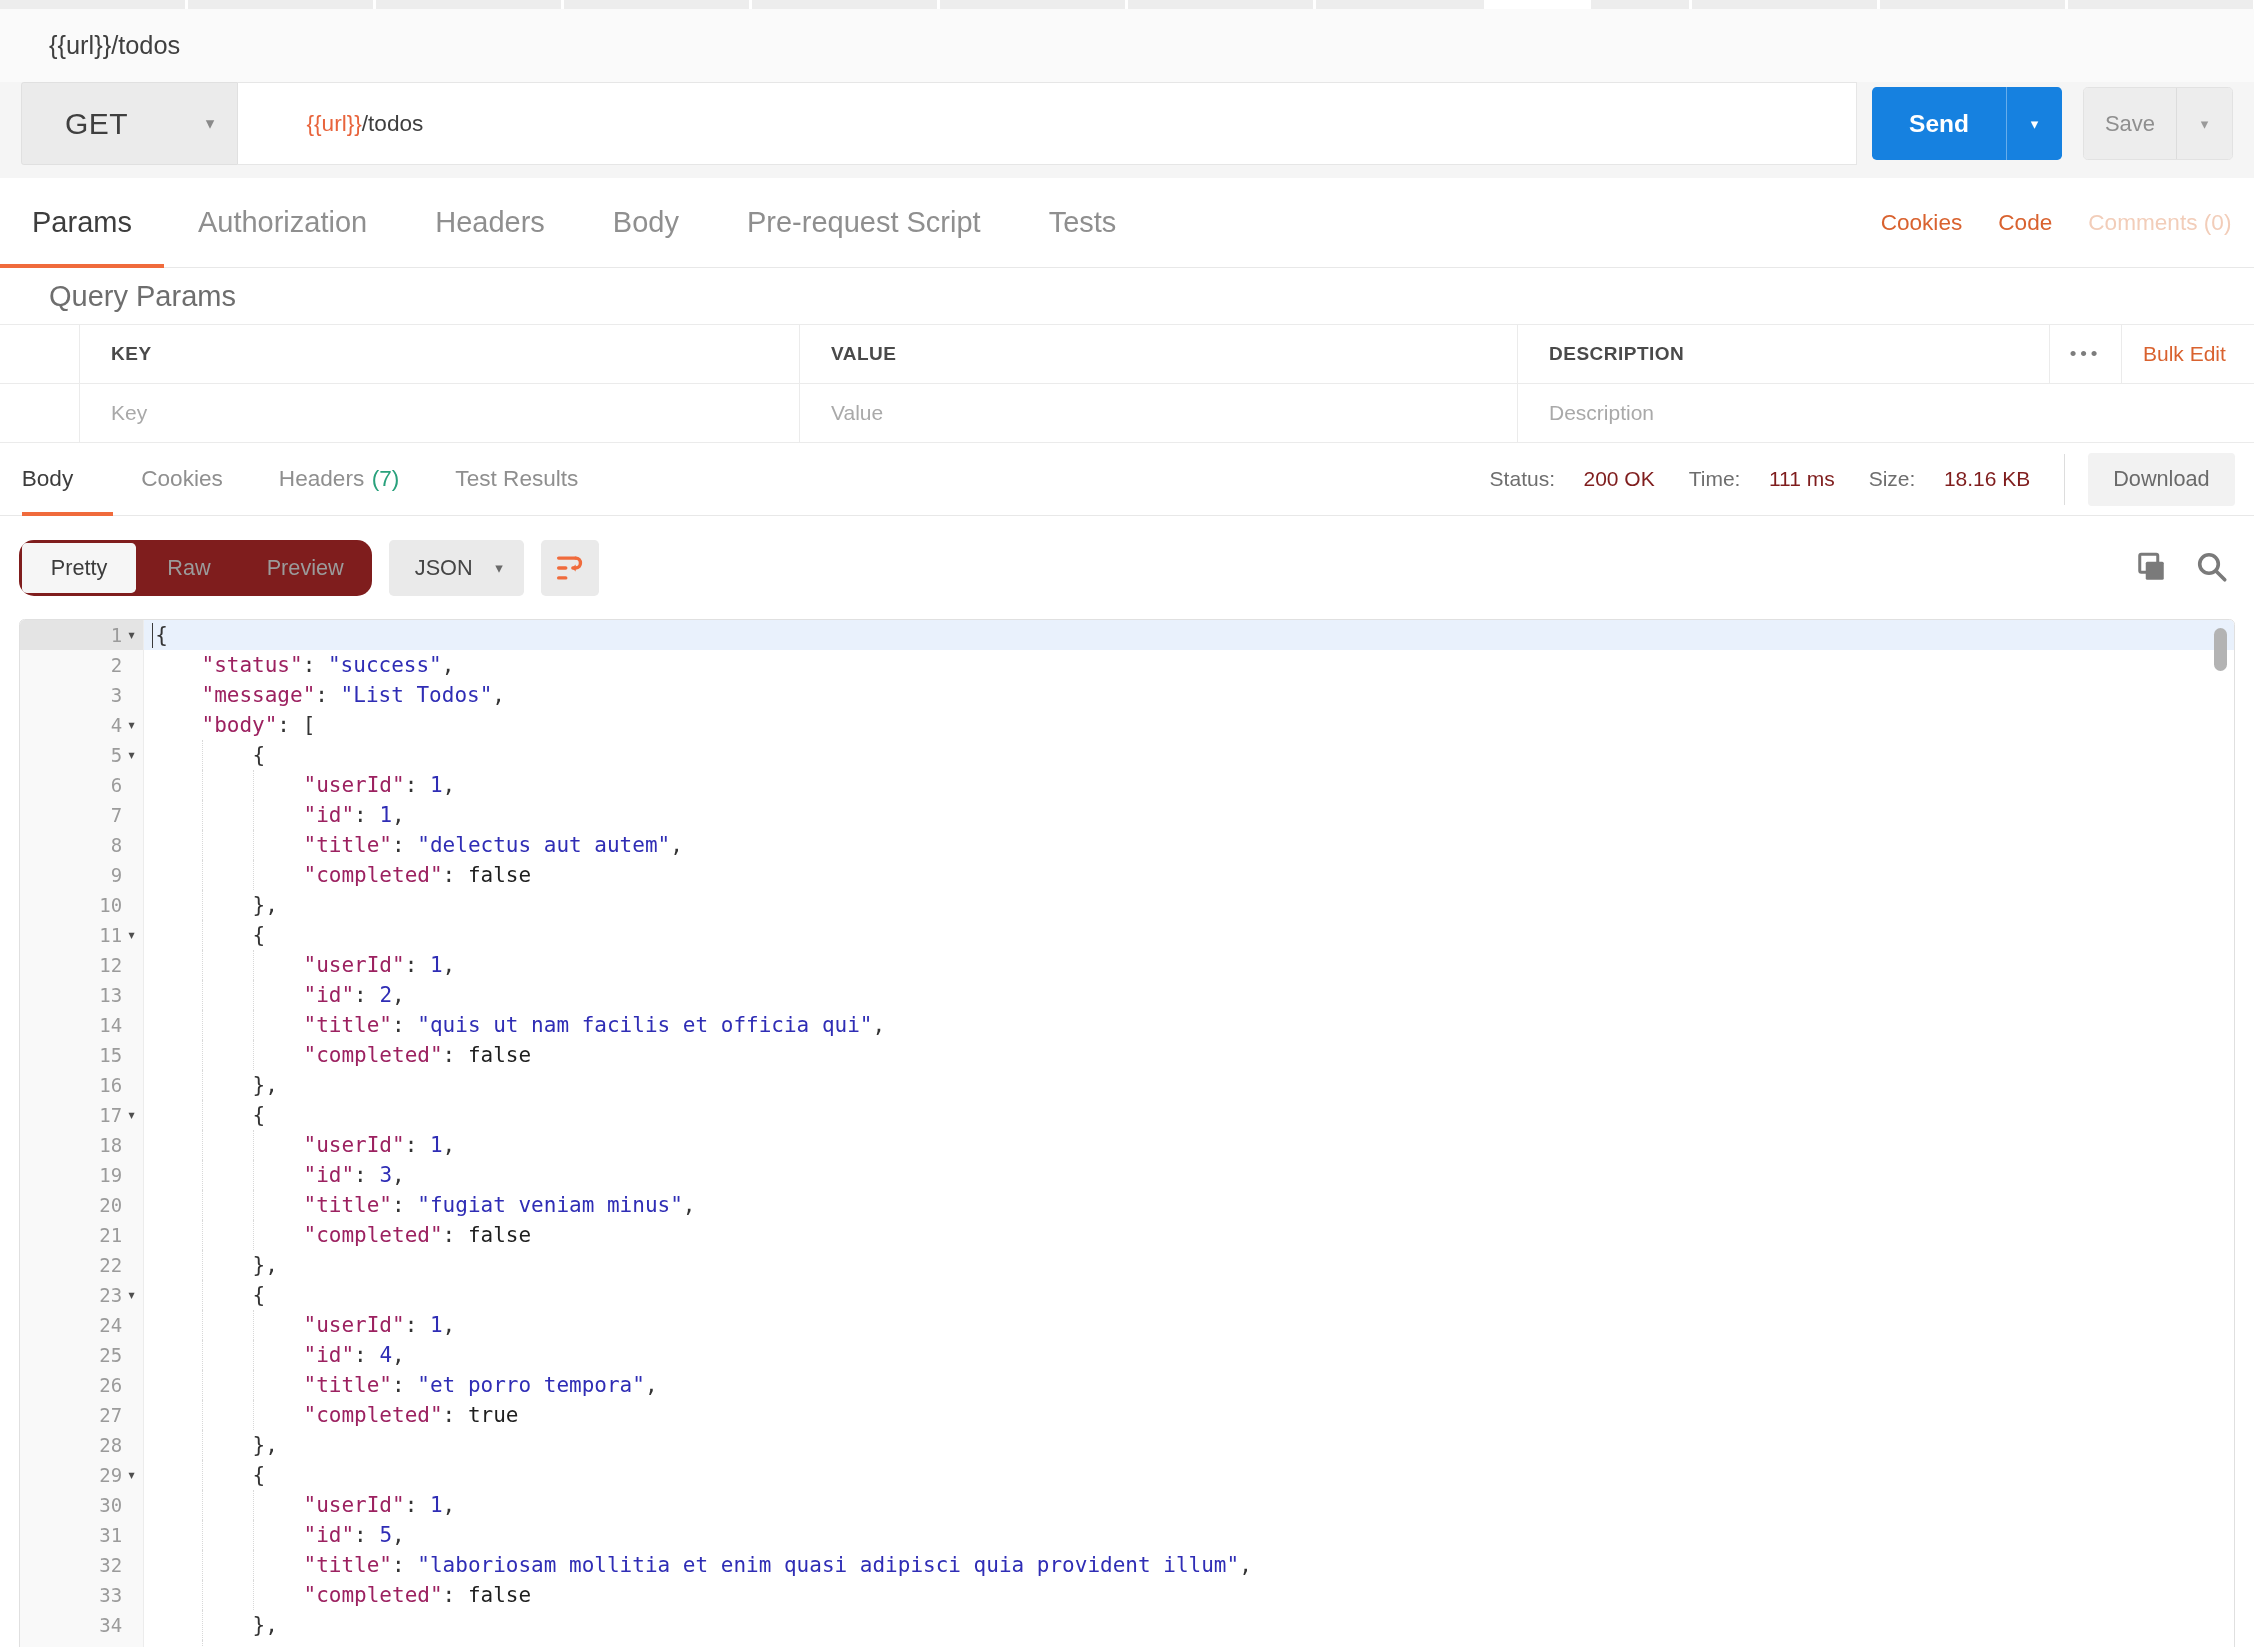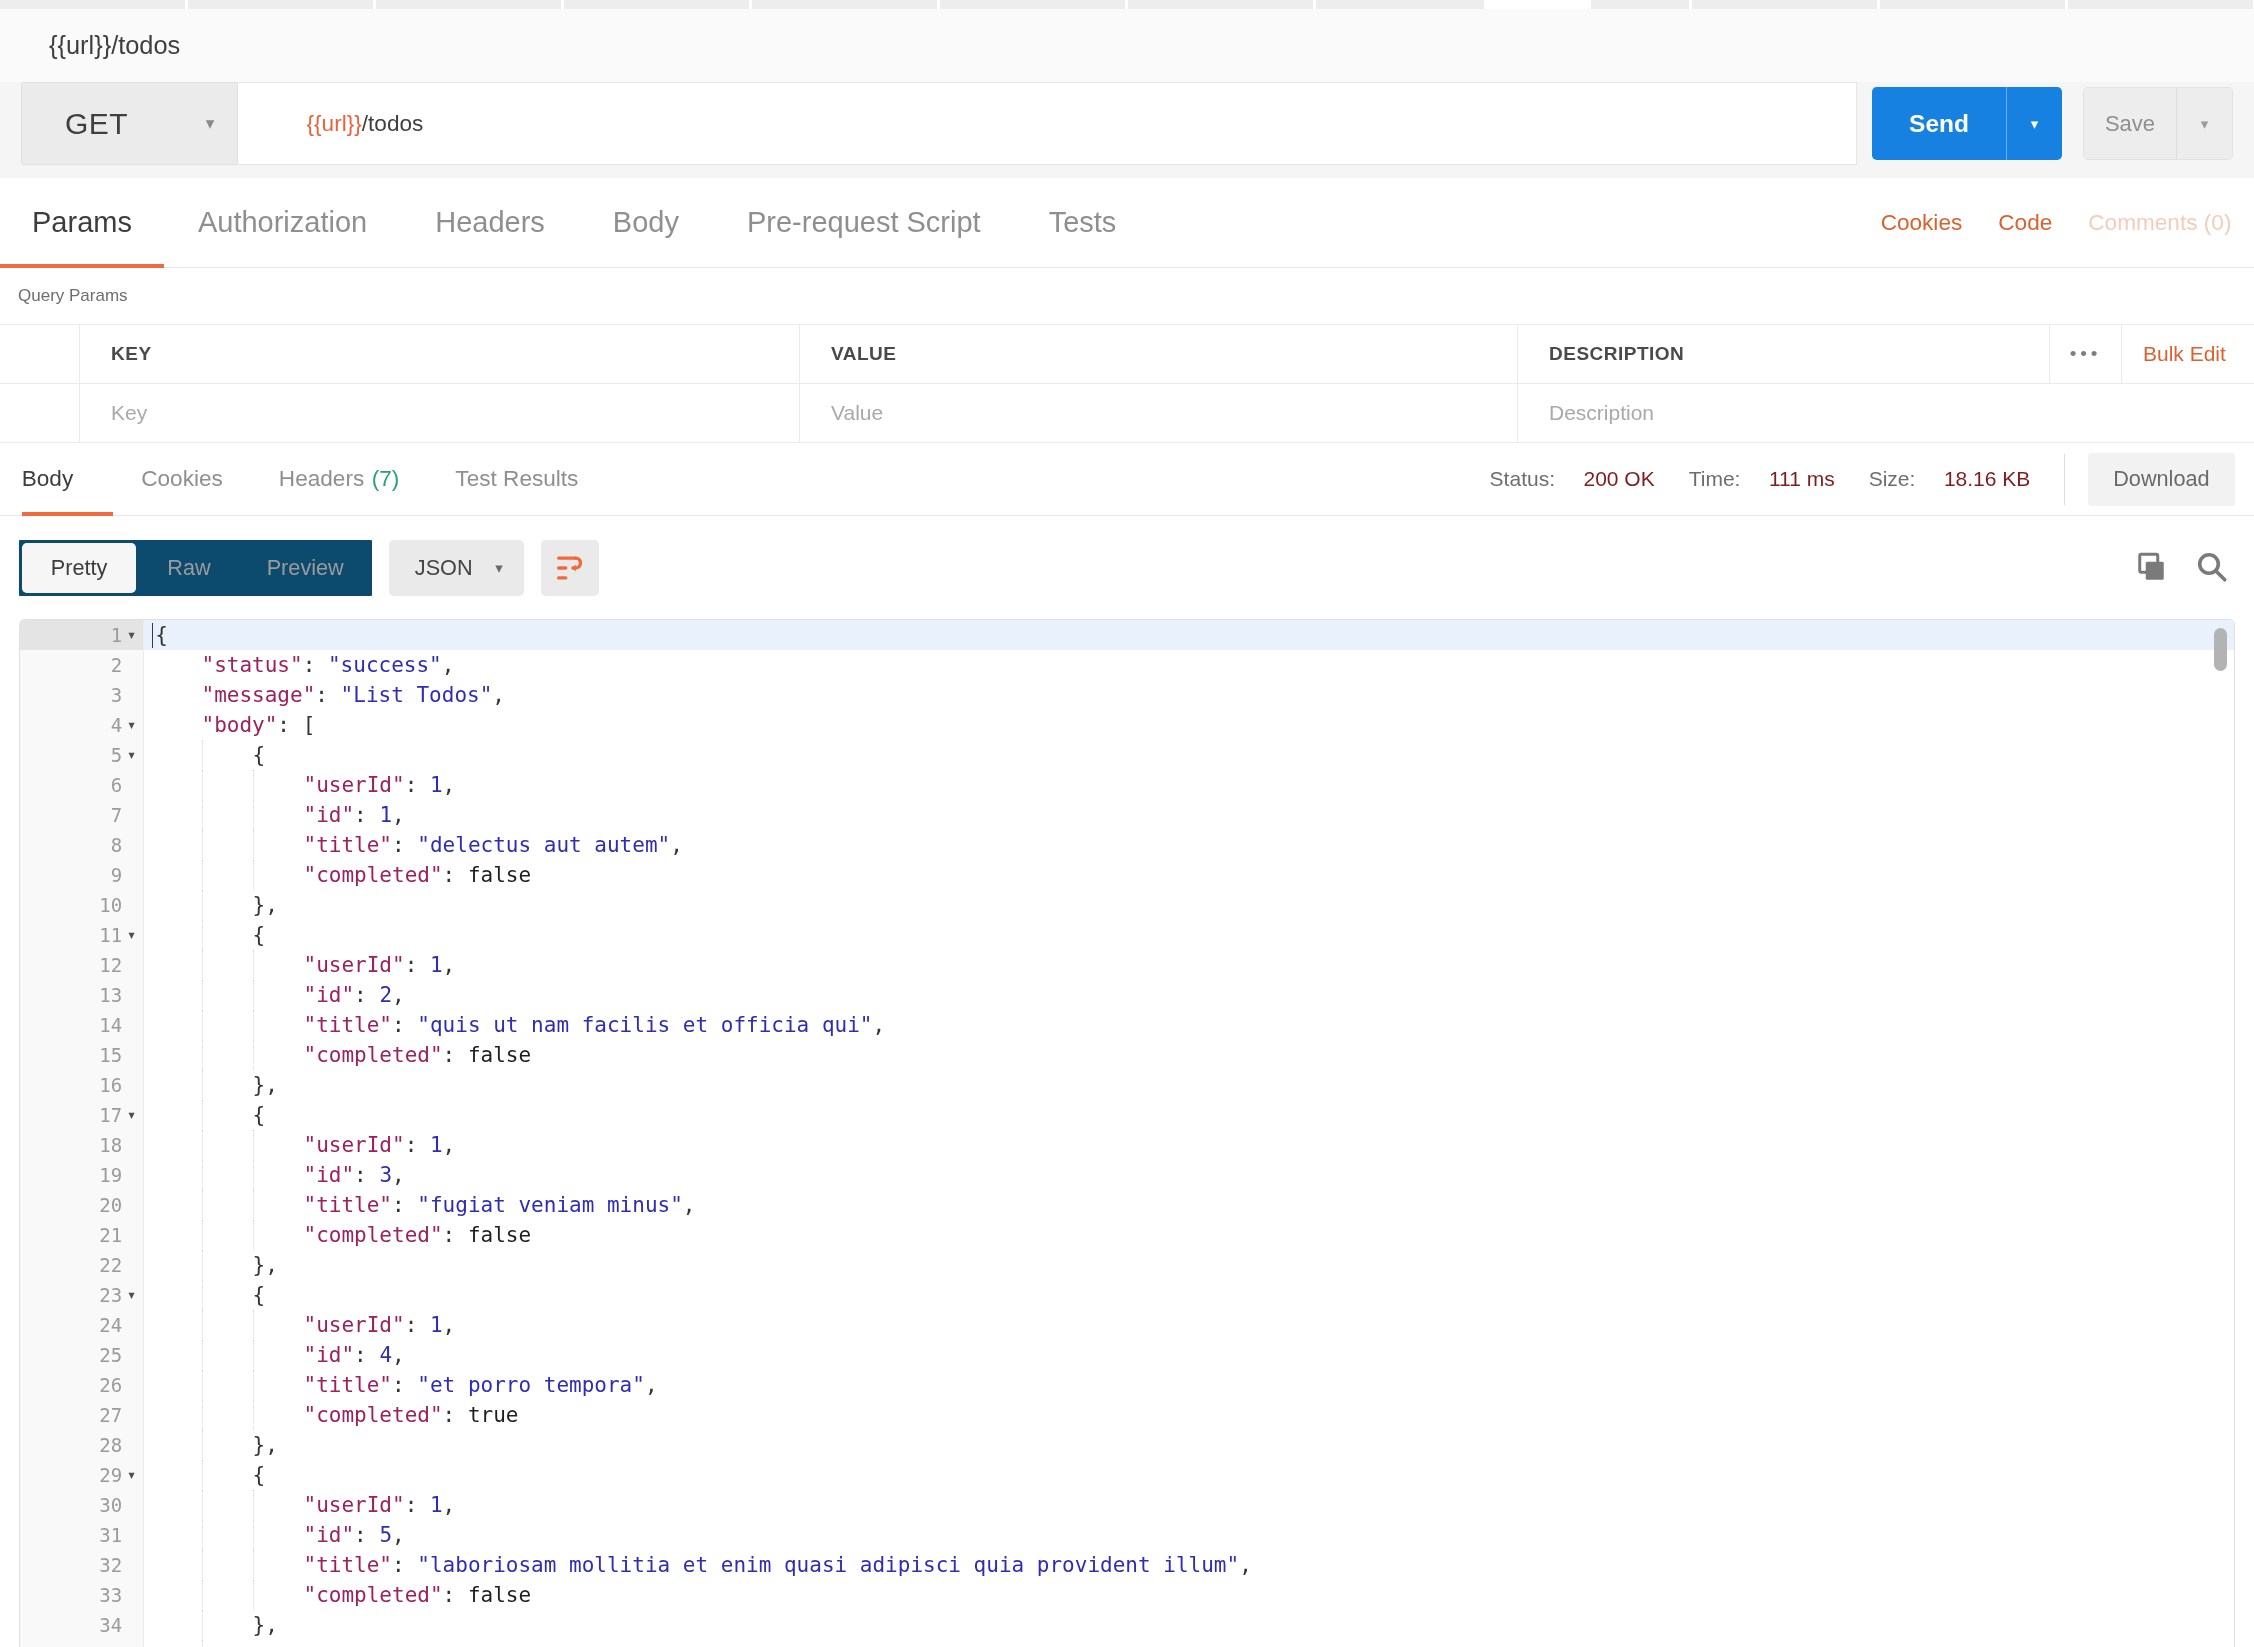--- a/index.html
+++ b/index.html
@@ -32,21 +32,21 @@
   
   .req-tabs-row{height:89px;display:flex;align-items:stretch;border-bottom:0.9px solid #e8e8e8;background:#fff;}
   .rtab{display:flex;align-items:center;padding:0 34px;font-size:29px;color:#8f8f8f;position:relative;cursor:pointer;}
   .rtab:first-child{padding:0 32px;}
   .rtab.active{color:#3d3d3d;}
   .rtab.active::after{content:"";position:absolute;left:0;right:0;bottom:-0.9px;height:4.7px;background:#f06b3c;}
   .req-links{margin-left:auto;display:flex;align-items:center;gap:36px;padding-right:22.6px;font-size:22.6px;}
   .rlink{color:#d9622f;cursor:pointer;}
   .rlink.muted{color:#f2cdb9;}
   
-  .qp-title{height:56px;display:flex;align-items:center;padding-left:18px;font-size:17px;color:#6e6e6e;}
+  .qp-title{height:56px;display:flex;align-items:center;padding-left:49px;font-size:29px;color:#6e6e6e;}
   .qp-head{display:grid;grid-template-columns:80px 720px 718px 532px 72px 1fr;height:58px;
            border-top:0.9px solid #ebebeb;border-bottom:0.9px solid #ebebeb;}
   .qp-head .cell{height:100%;display:flex;align-items:center;border-right:0.9px solid #ebebeb;box-sizing:border-box;}
   .col-label{font-size:19px;font-weight:bold;color:#4a4a4a;letter-spacing:0.5px;padding-left:31px;}
   .menu-cell{justify-content:center;cursor:pointer;}
   .menu-dots{color:#7d7d7d;font-size:19px;letter-spacing:3.8px;}
   .bulk-cell{border-right:none !important;padding-left:21px;cursor:pointer;}
   .bulk-link{color:#d9622f;font-size:21px;}
   .qp-input{display:grid;grid-template-columns:80px 720px 718px 1fr;height:58px;border-bottom:0.9px solid #ebebeb;}
   .qp-input .cell{border-right:0.9px solid #ebebeb;display:flex;align-items:center;box-sizing:border-box;}
@@ -63,21 +63,21 @@
   .count{color:#29a17c;margin-left:7.5px;}
   .resp-meta{margin-left:auto;display:flex;align-items:center;padding-right:19px;}
   .meta-item{display:flex;align-items:baseline;margin-right:34px;font-size:21px;gap:20px;}
   .meta-label{color:#6e6e6e;}
   .meta-value{color:#7f1d1d;margin-left:8.5px;}
   .meta-divider{width:0.9px;height:51px;background:#dddddd;}
   .download-btn{margin-left:22.6px;height:53px;padding:0 25.4px;background:#f2f2f2;border-radius:3.8px;
                 display:flex;align-items:center;font-size:21.7px;color:#6a6a6a;cursor:pointer;}
   
   .toolbar{height:103px;display:flex;align-items:flex-start;padding:23.5px 24.5px 0 19px;box-sizing:border-box;}
-  .seg{display:flex;background:#0c4a6e;border-radius:1px;height:56px;align-items:stretch;}
+  .seg{display:flex;background:#7f1d1d;border-radius:15px;height:56px;align-items:stretch;}
   .seg-item{display:flex;align-items:center;justify-content:center;font-size:21.7px;color:#9b9b9b;padding:0 28px;cursor:pointer;}
   .seg-item.active{background:#f6f6f6;color:#3c3c3c;border-radius:4.7px;margin:2.8px;padding:0 29px;}
   .lang-select{margin-left:17px;height:56px;background:#eaeaea;border-radius:4.7px;display:flex;align-items:center;
                gap:22.6px;padding:0 21px 0 26px;font-size:21.7px;color:#454545;cursor:pointer;}
   .lang-select .caret{color:#6a6a6a;font-size:15px;}
   .wrap-btn{margin-left:17px;width:58px;height:56px;background:#eaeaea;border-radius:4.7px;
             display:flex;align-items:center;justify-content:center;cursor:pointer;}
   .tool-icons{margin-left:auto;display:flex;align-items:center;gap:24.5px;margin-top:9.4px;}
   .tool-icons svg{cursor:pointer;}
   

